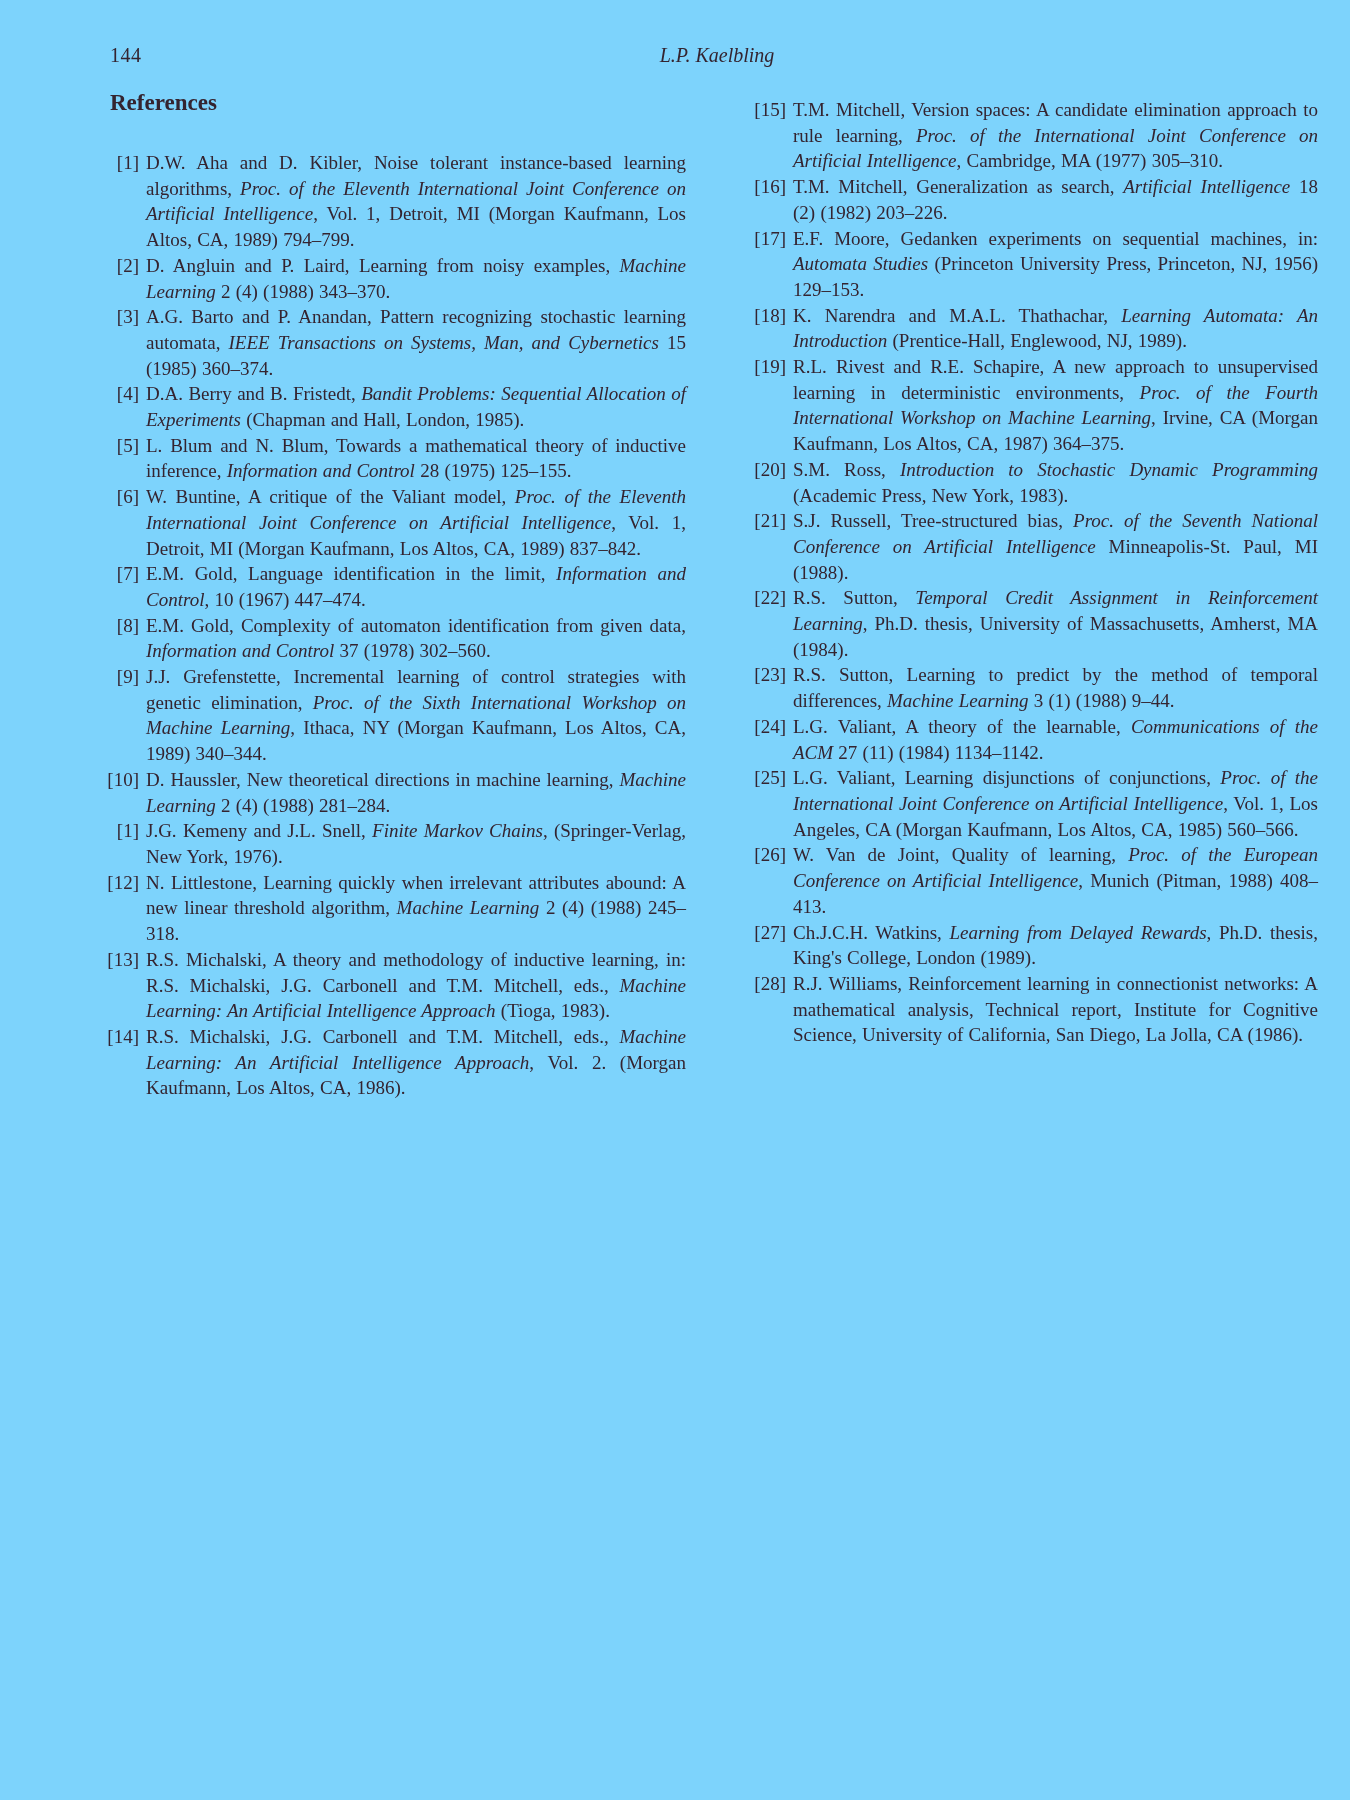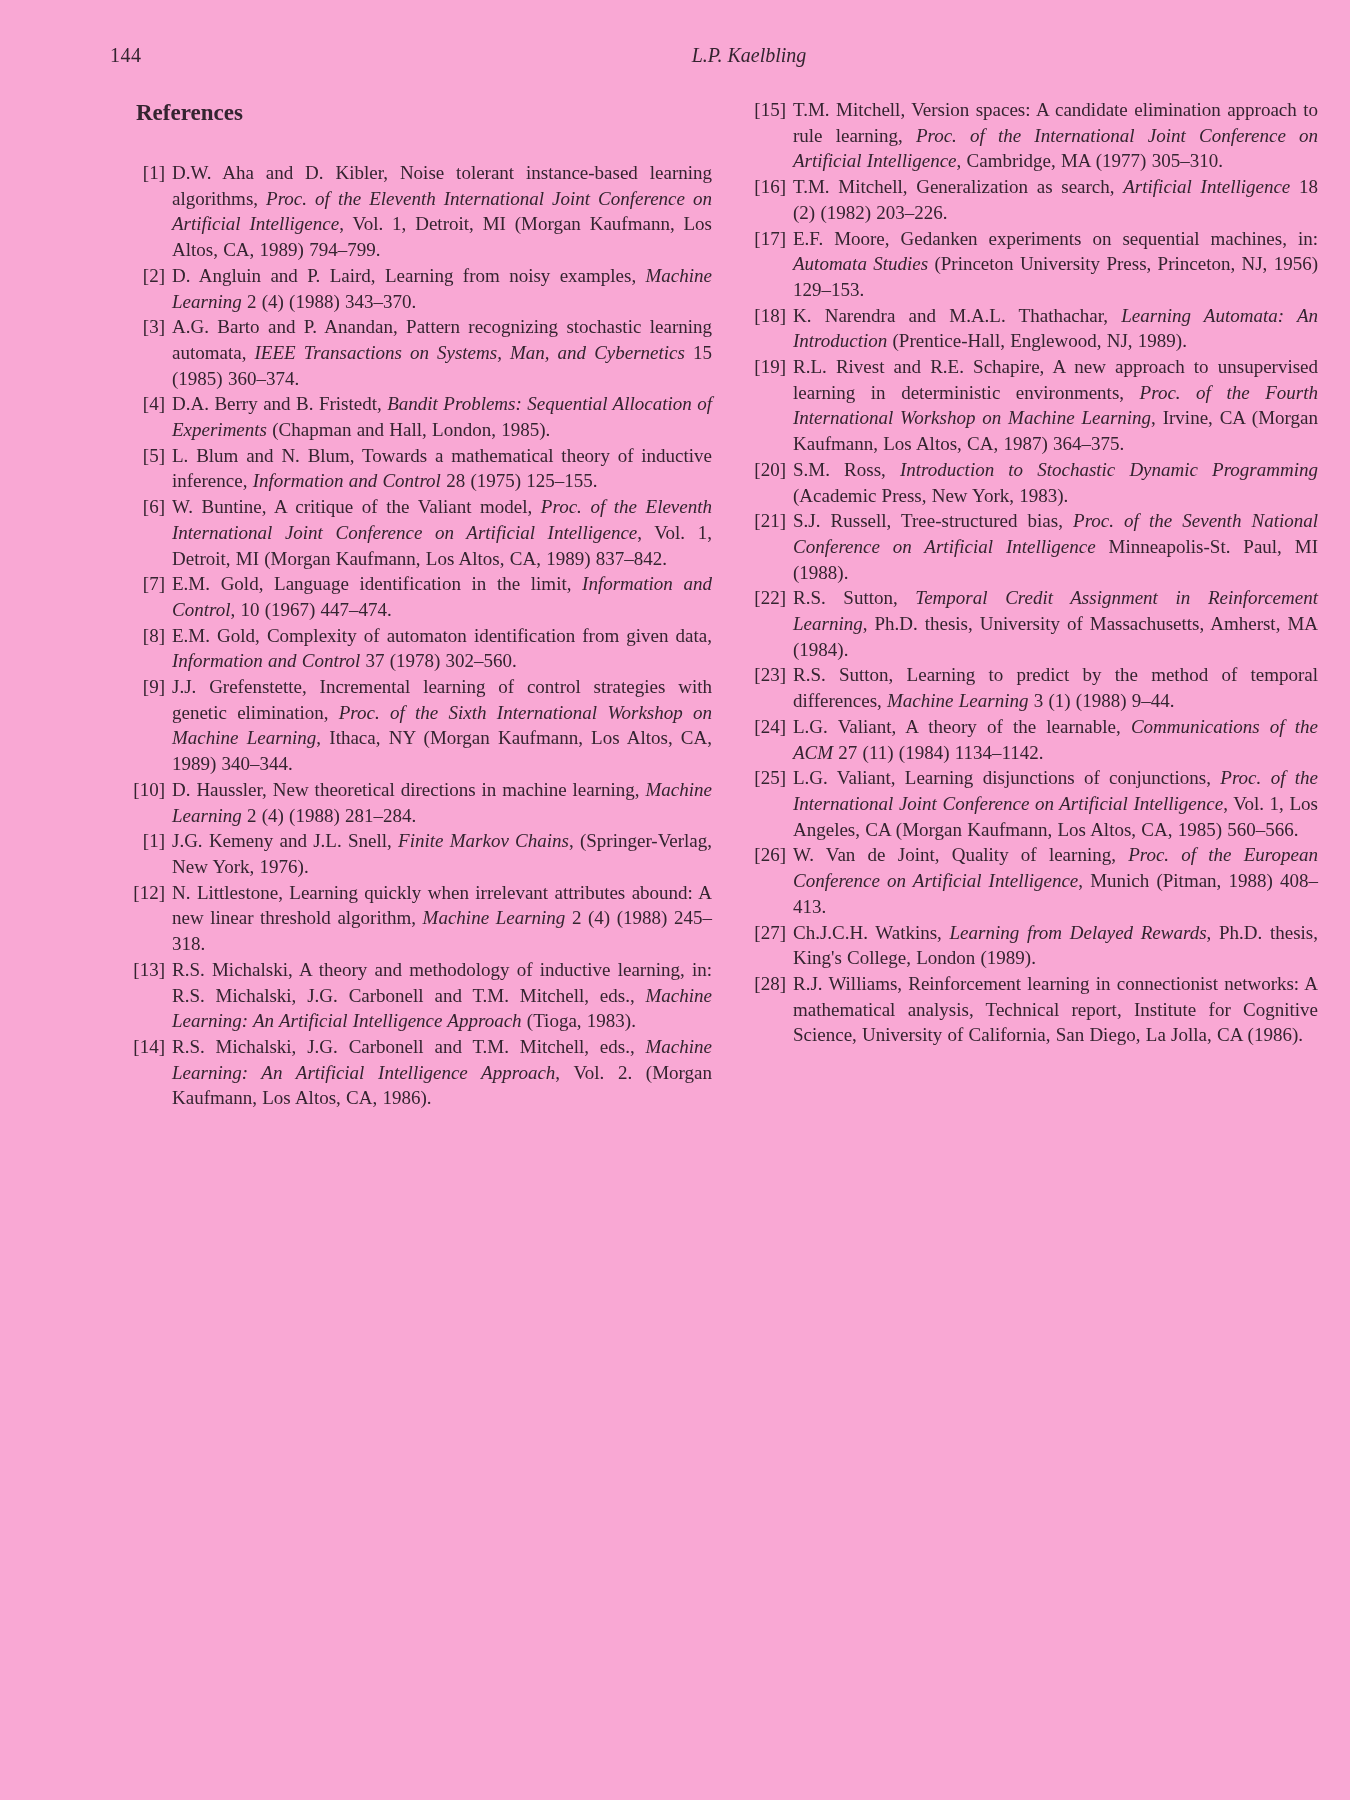--- a/index.html
+++ b/index.html
@@ -4,46 +4,46 @@
 <style>
   html, body {
     margin: 0;
     padding: 0;
     background: #e8e8e8;
   }
   .page {
     position: relative;
     width: 1350px;
     height: 1800px;
-    background: #f9a8d4;
+    background: #7dd3fc;
     font-family: "Liberation Serif", "DejaVu Serif", serif;
     color: #342430;
     overflow: hidden;
   }
   .page-number {
     position: absolute;
     left: 110px;
     top: 44px;
     font-size: 20px;
     letter-spacing: 0.5px;
   }
   .running-head {
     position: absolute;
-    left: 749px;
+    left: 717px;
     top: 44px;
     transform: translateX(-50%);
     font-size: 20px;
     font-style: italic;
     white-space: nowrap;
   }
   .column {
     position: absolute;
     top: 0;
   }
-  .column.left  { left: 106px; width: 580px; top: 100px; margin-left: 26px; }
+  .column.left  { left: 106px; width: 580px; top: 90px; }
   .column.right { left: 746px; width: 572px; top: 97px; }
   .section-title {
     font-size: 23px;
     font-weight: bold;
     margin: 0 0 34px 4px;
     line-height: 26px;
   }
   .ref {
     position: relative;
     padding-left: 40px;

